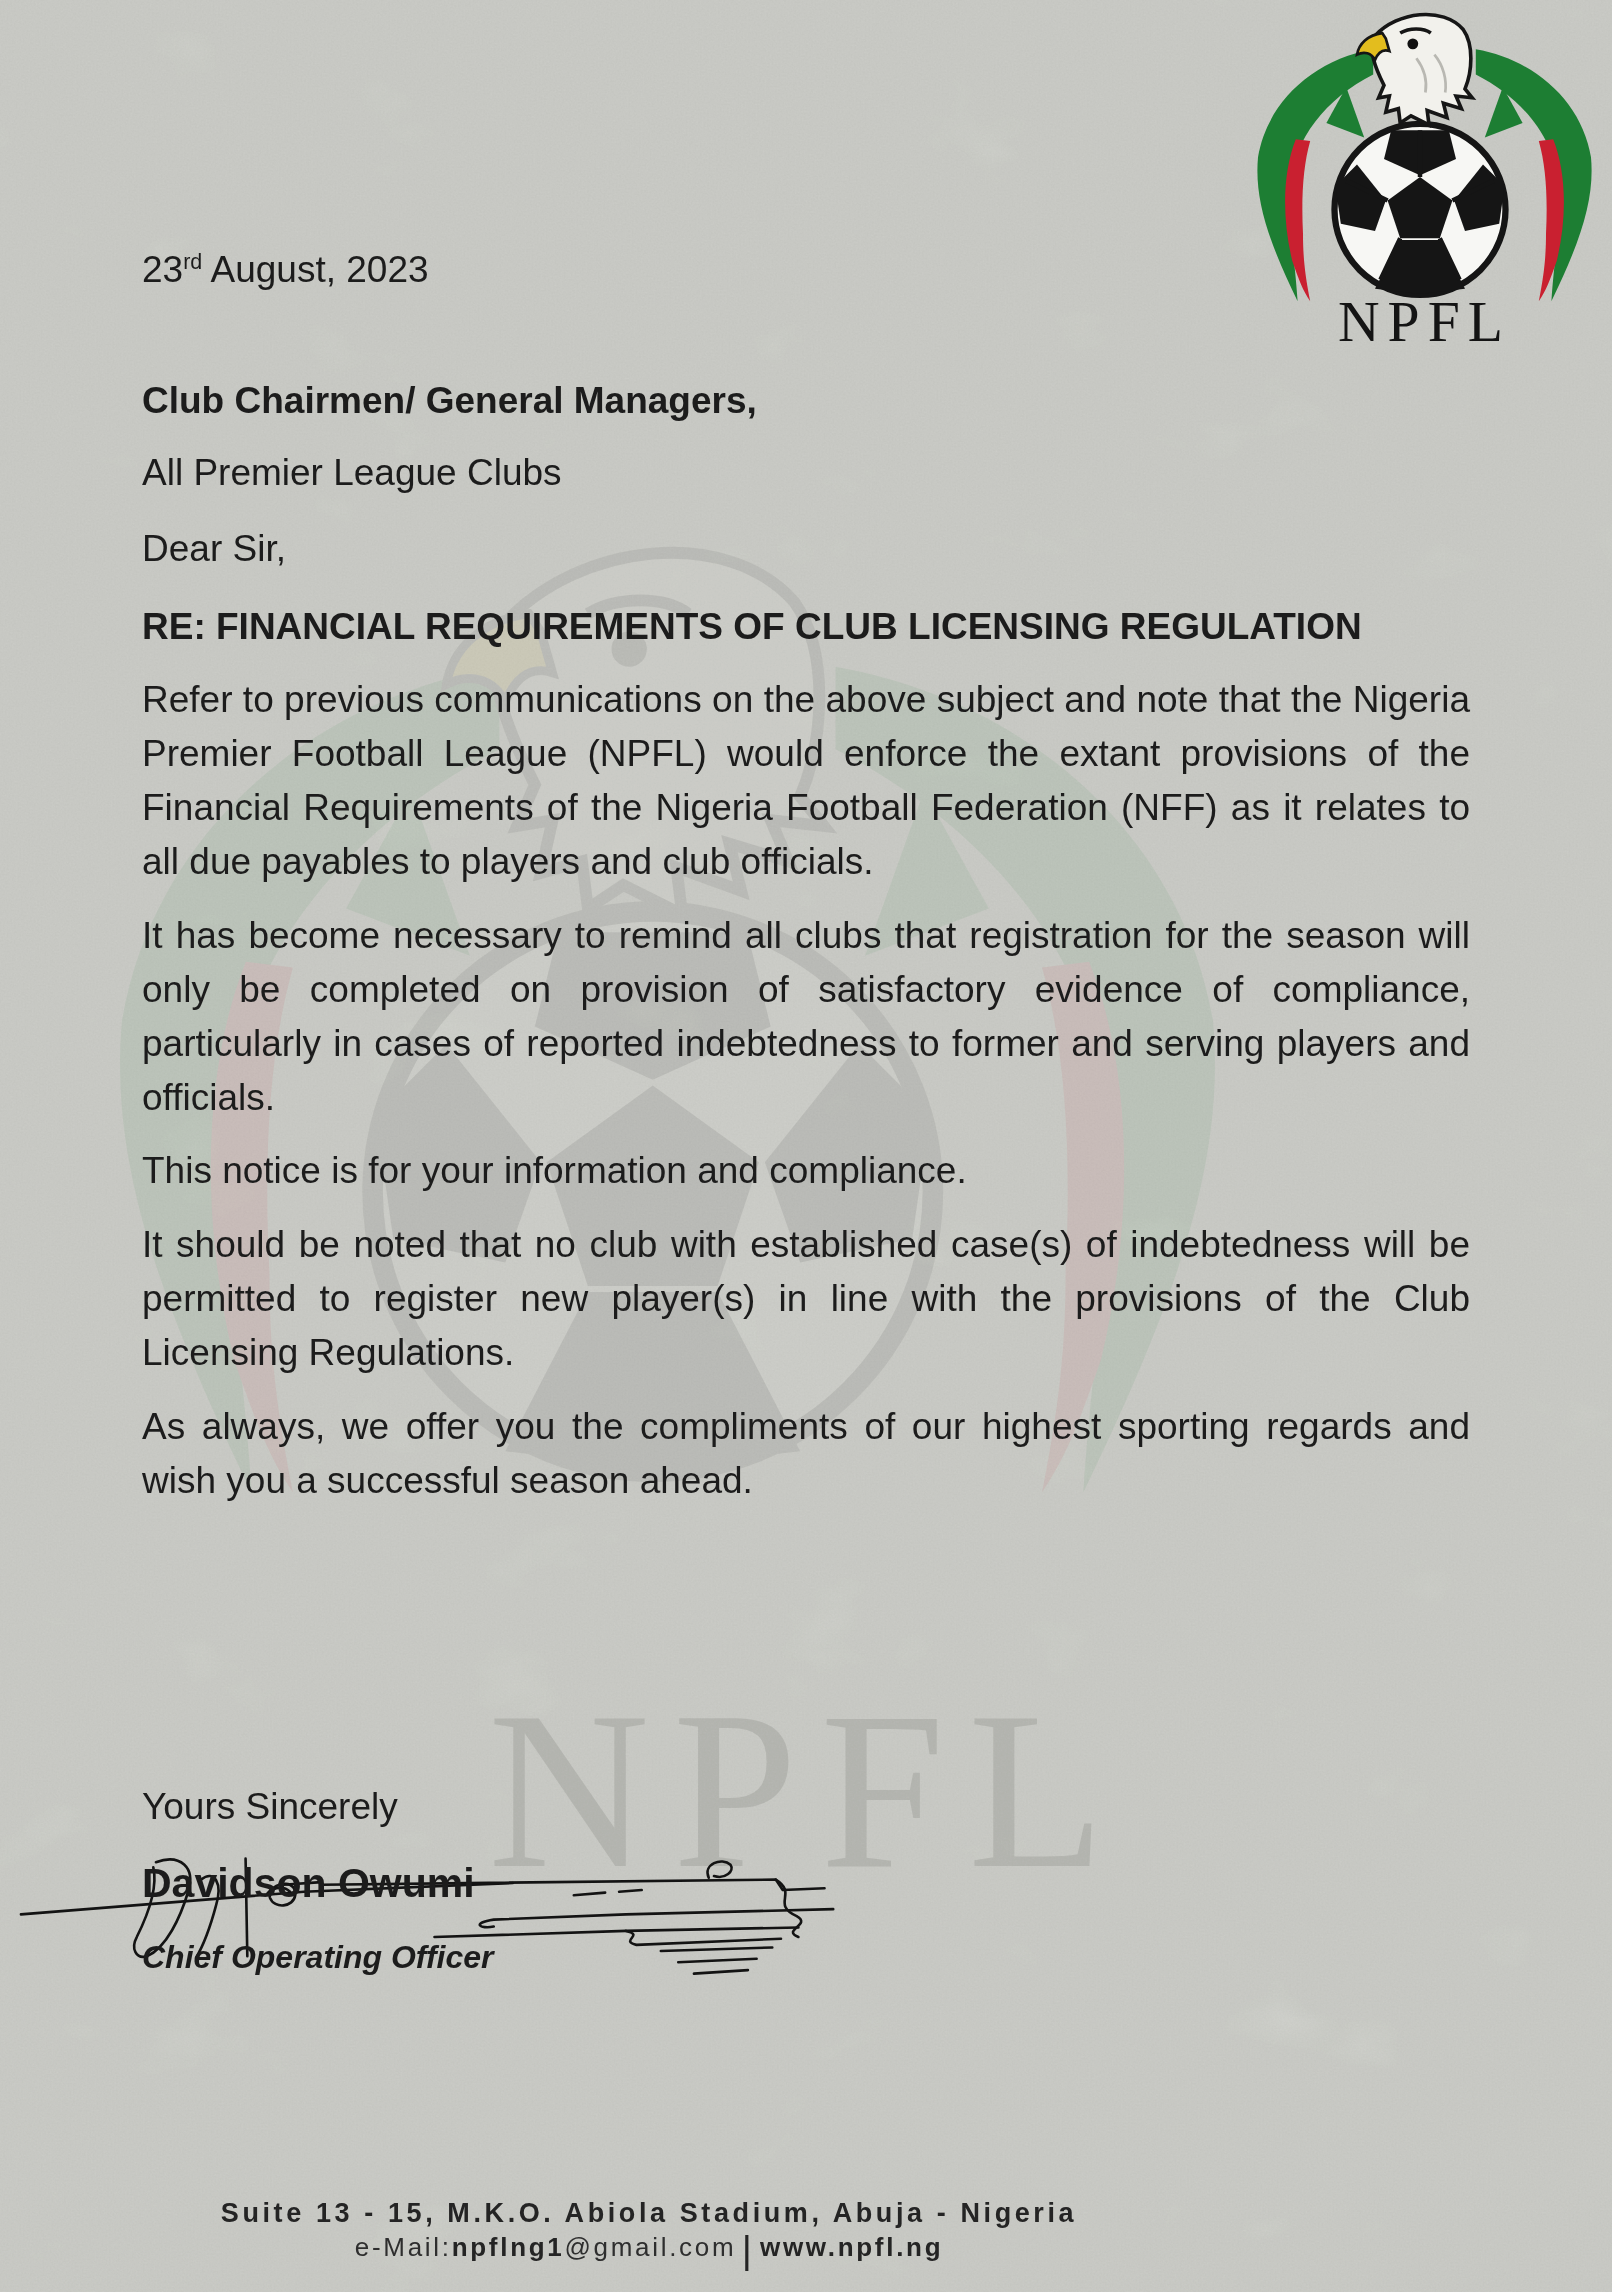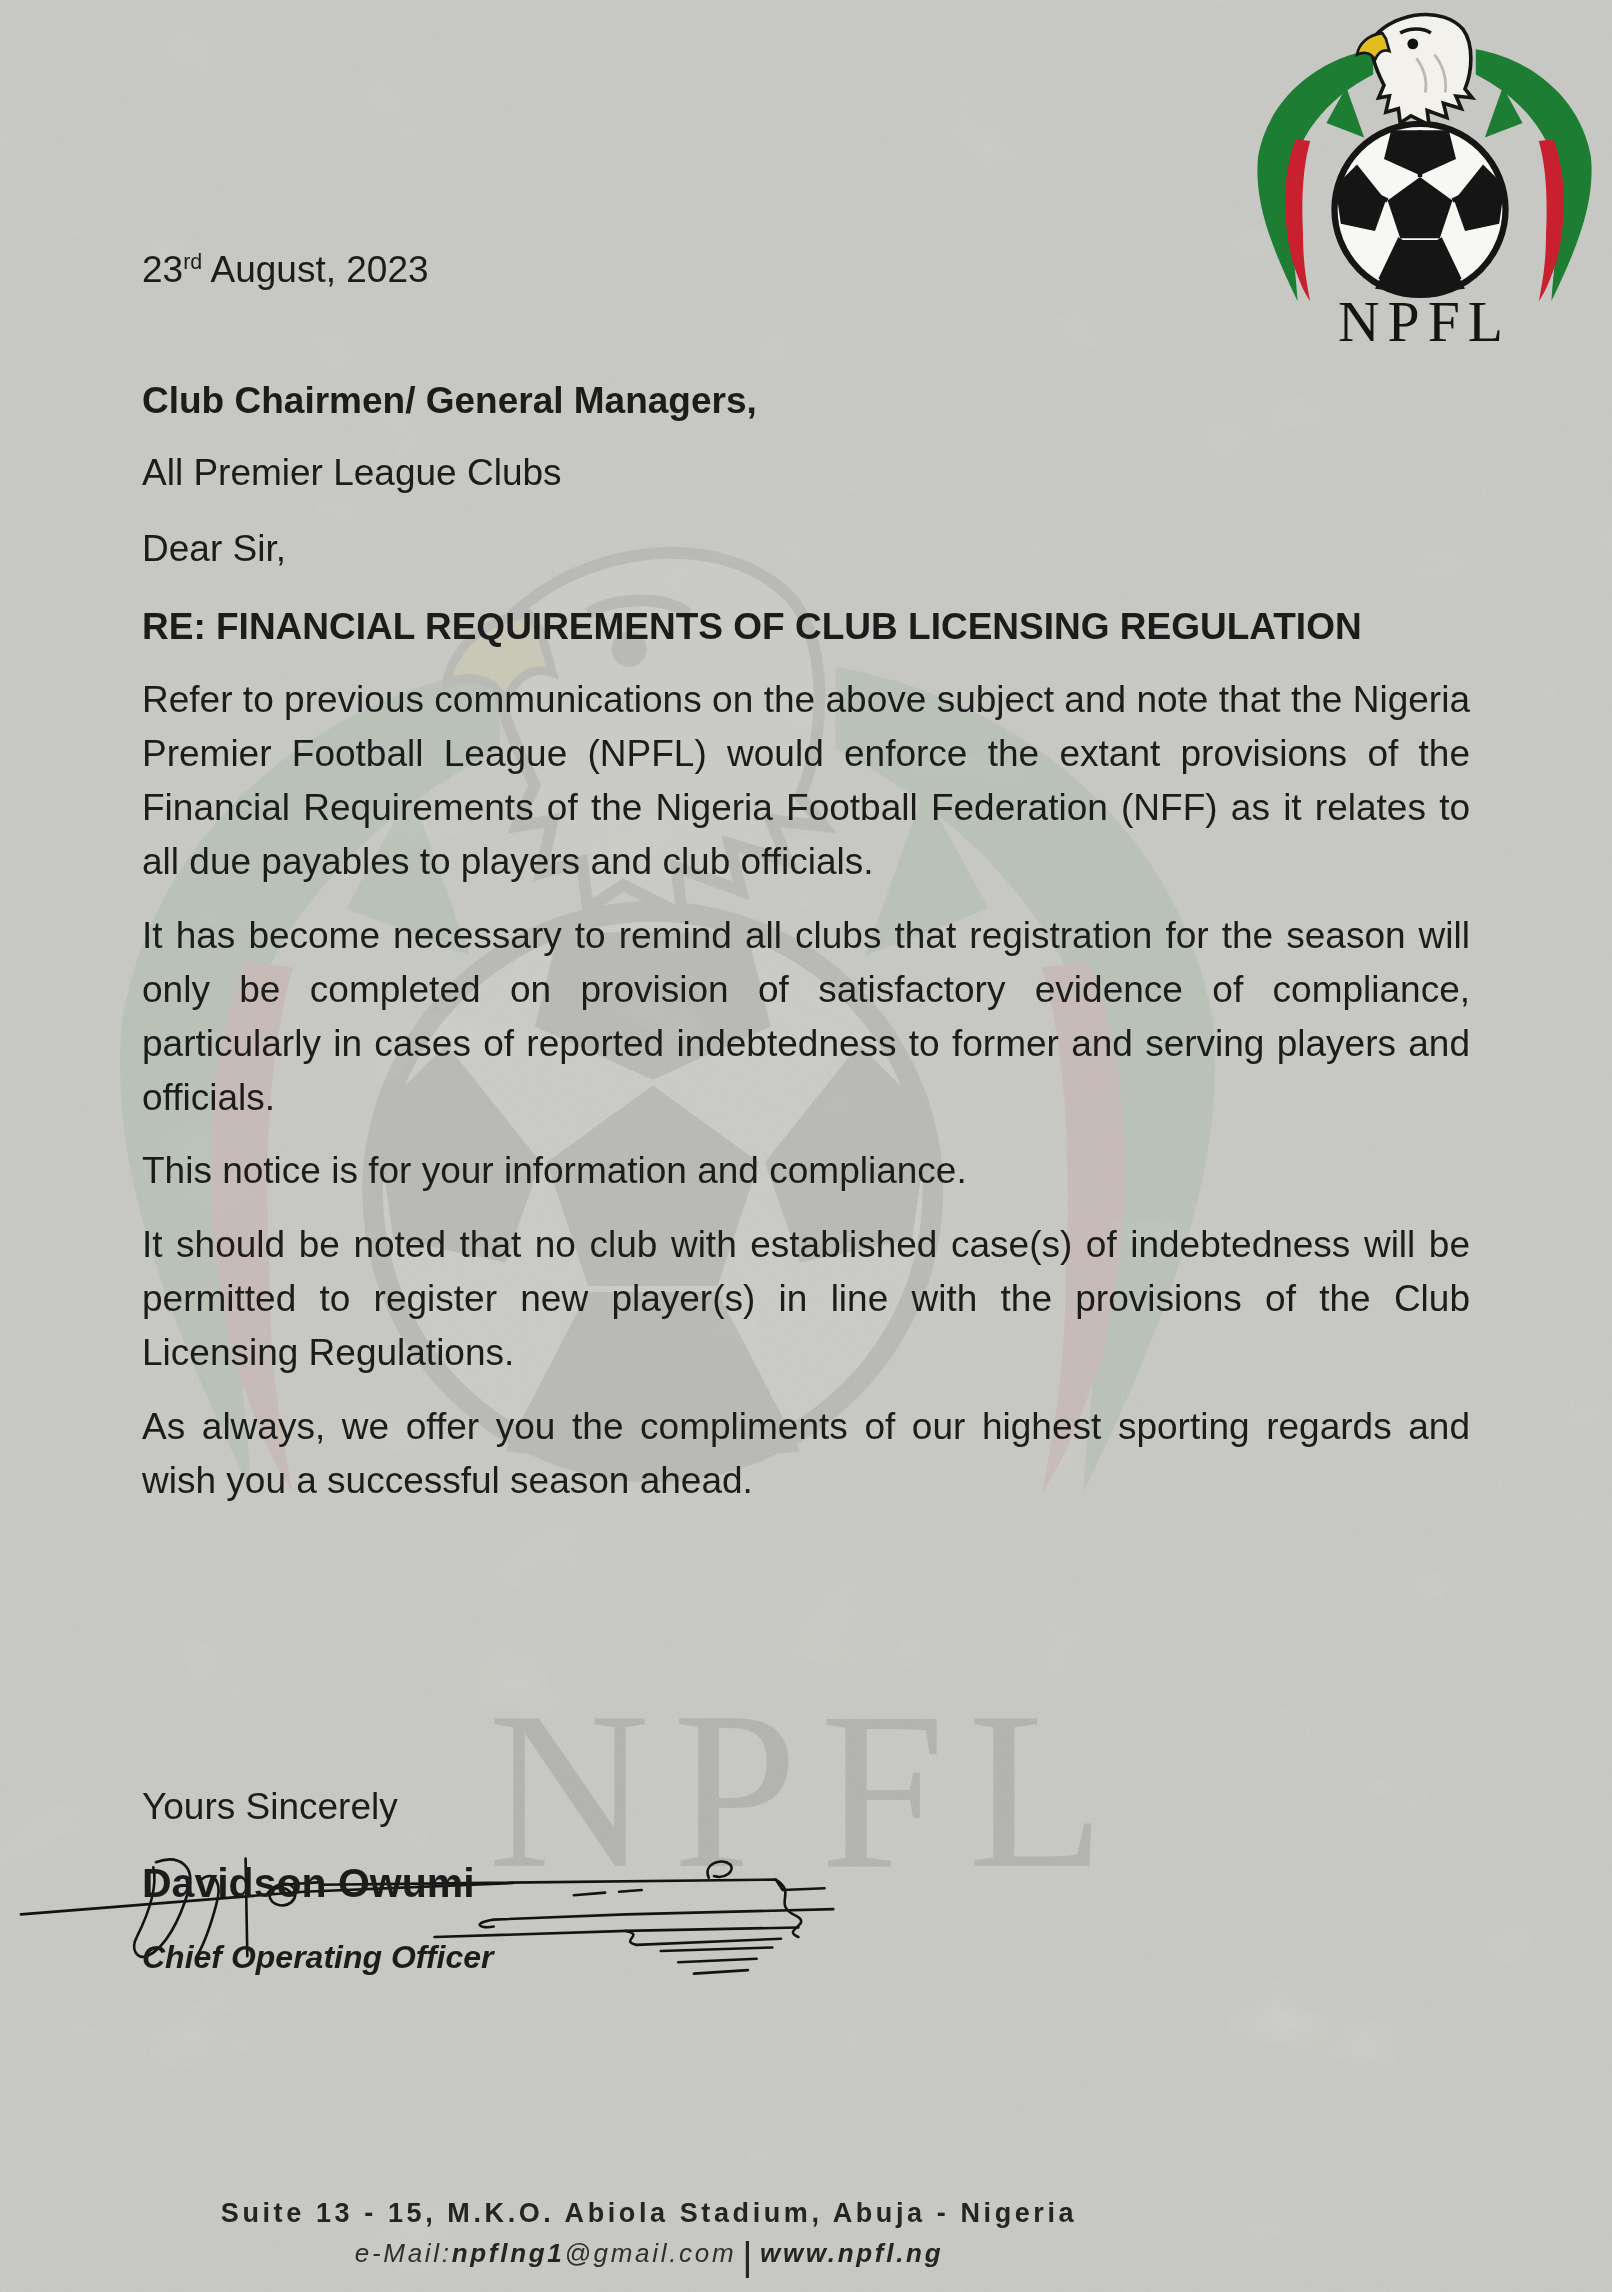--- a/index.html
+++ b/index.html
@@ -42,21 +42,21 @@
   .signer-title{top:1916px;font-size:32px;line-height:50px;font-weight:700;font-style:italic;margin-top:16px;}
   
   .footer{
     position:absolute;left:0;top:2196px;width:1298px;z-index:4;
     text-align:center;color:#242424;
   }
   .footer .f-line1{
     font-size:27px;font-weight:700;letter-spacing:3.6px;line-height:34px;
   }
   .footer .f-line2{
-    font-size:26px;letter-spacing:2.7px;line-height:46px;font-weight:400;color:#2e2e2e;font-style:italic;
+    font-size:26px;letter-spacing:2.7px;line-height:34px;font-weight:400;color:#2e2e2e;
   }
   .footer .bold{font-weight:700;color:#242424;}
   .footer .sep{font-weight:300;font-size:39px;vertical-align:-7.2px;padding:0 5.4px;color:#242424;}
 </style>
 </head>
 <body>
 
 <div class="page">
 
   <svg class="noise" width="1613" height="2293" aria-hidden="true" viewBox="0 0 1801 2560">

